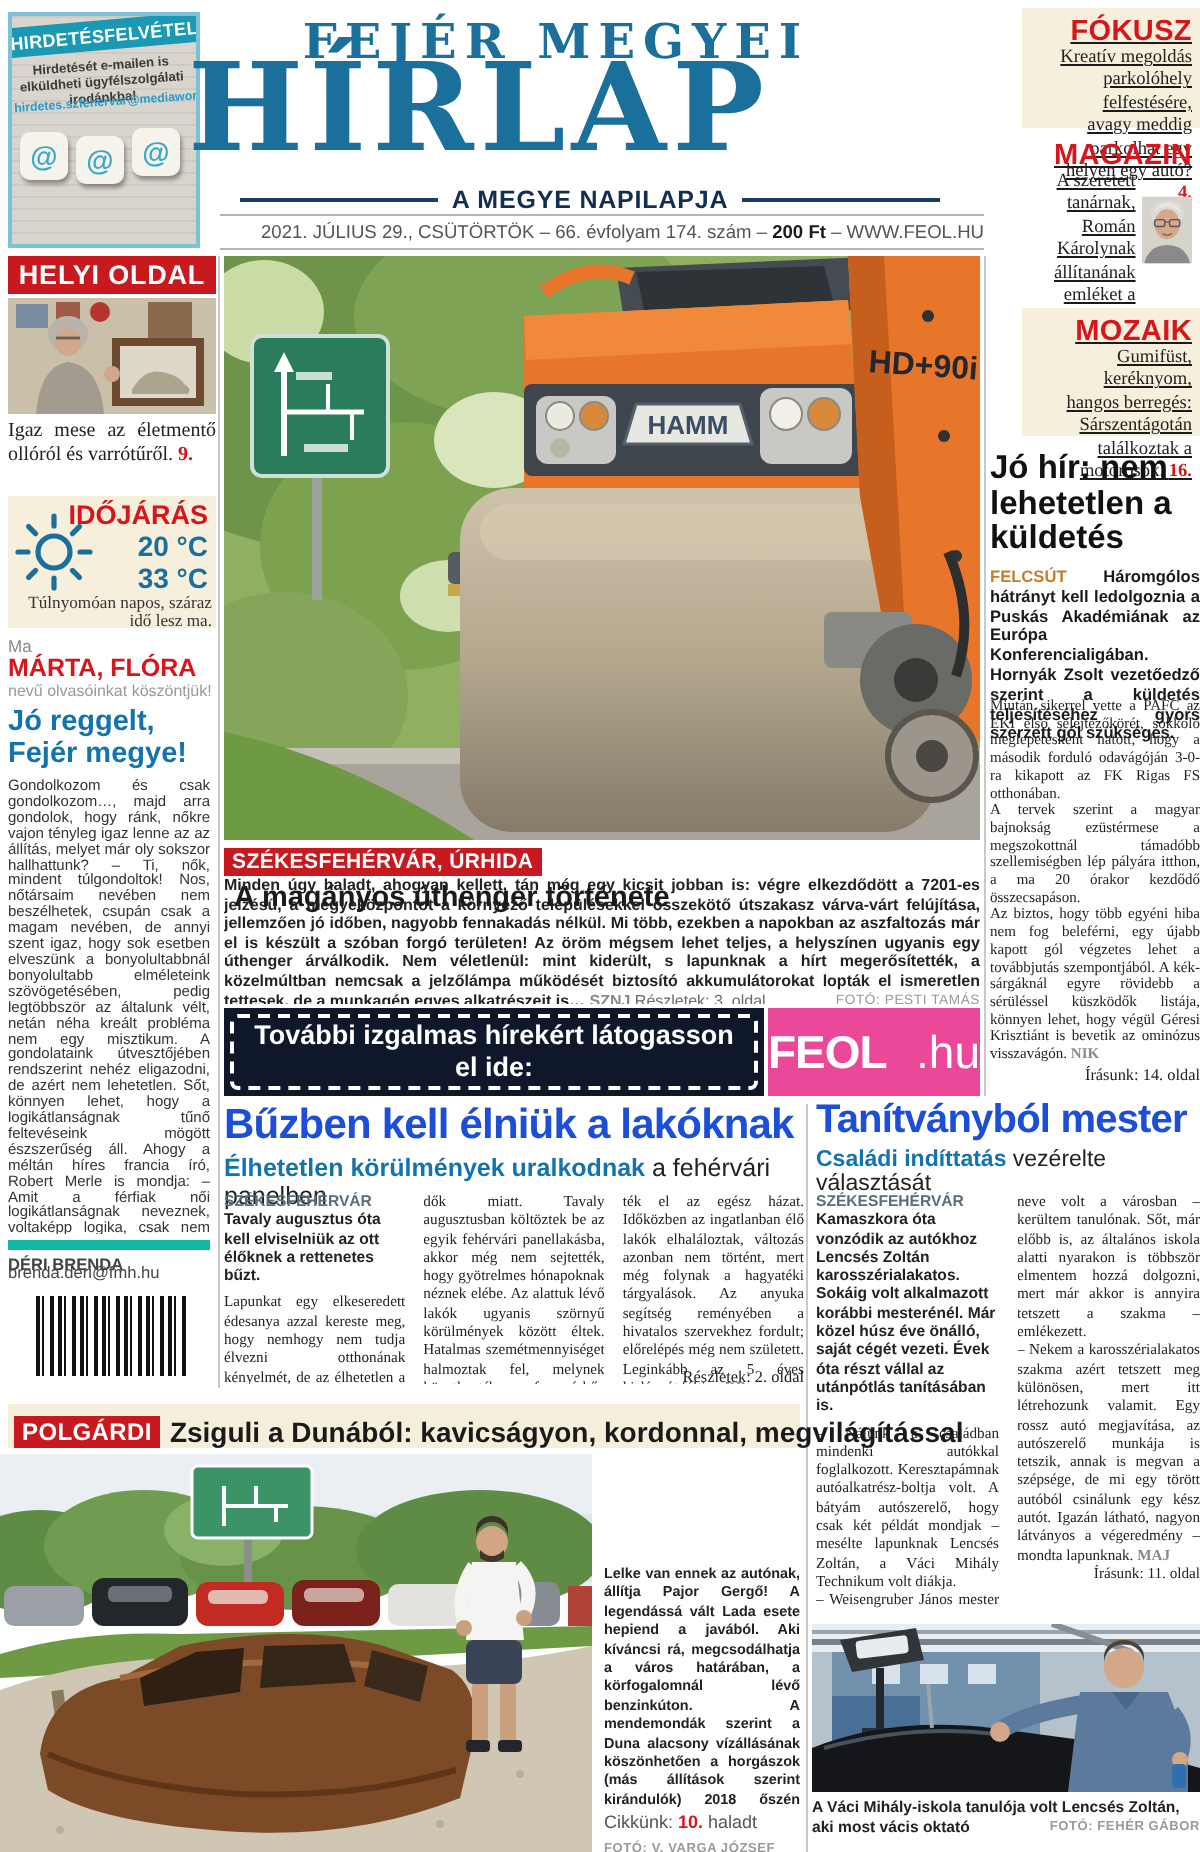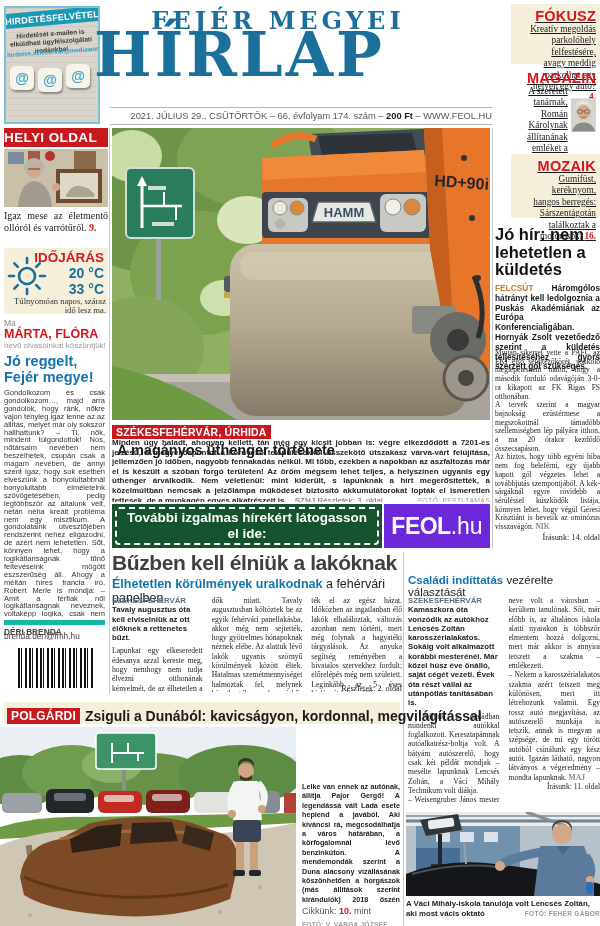--- a/index.html
+++ b/index.html
@@ -36,21 +36,21 @@
   .railblk{left:511px;width:101px;padding:4px 16px 5px;box-sizing:border-box;text-decoration:underline;}
   .cream{background:#f6efdb;}
   .rail-label{font-size:14.5px;font-weight:bold;color:#d6161c;text-align:right;letter-spacing:.2px;}
   .rail-text{font-family:"Liberation Serif",serif;font-size:9.3px;line-height:11.4px;text-align:right;color:#222;}
   .pageref{color:#d6161c;font-weight:bold;}
   .mag-row{display:flex;gap:3px;}
   .mag-row .rail-text{flex:1;}
 
   
   .redbanner{left:4px;top:128px;width:104px;height:19px;background:#c8191f;color:#fff;font-weight:bold;
-     font-size:13.5px;text-align:left;line-height:19px;letter-spacing:.4px;}
+     font-size:13.5px;text-align:center;line-height:19px;letter-spacing:.4px;}
   .helyi-photo{left:4px;top:149px;width:104px;height:58px;overflow:hidden;}
   .helyi-cap{left:4px;top:210px;width:104px;font-family:"Liberation Serif",serif;font-size:10px;
      line-height:11.8px;color:#222;text-align:justify;}
   .weather{left:4px;top:248px;width:104px;height:66px;background:#f6efdb;}
   .weather .sun{position:absolute;left:1px;top:6px;}
   .w-label{position:absolute;right:4px;top:2px;font-size:13.5px;font-weight:bold;color:#d6161c;}
   .w-t1{position:absolute;right:4px;top:17px;font-size:14px;font-weight:bold;color:#1b6f9b;}
   .w-t2{position:absolute;right:4px;top:33px;font-size:14px;font-weight:bold;color:#1b6f9b;}
   .w-txt{position:absolute;right:2px;top:49px;width:100px;font-family:"Liberation Serif",serif;
      font-size:8.6px;line-height:8.8px;text-align:right;color:#333;}
@@ -72,30 +72,30 @@
   .storyrow{left:112px;top:422px;width:378px;}
   .taglabel{display:inline-block;background:#c8191f;color:#fff;font-weight:bold;font-size:10.5px;
      padding:1px 4px;vertical-align:middle;letter-spacing:.2px;}
   .mainhead{display:inline-block;font-size:14.5px;font-weight:bold;margin-left:5px;vertical-align:middle;}
   .mainbody{left:112px;top:438px;width:378px;height:64px;overflow:hidden;font-size:8px;line-height:9.6px;
      font-weight:bold;text-align:justify;color:#222;}
   .graysig{color:#8a8a8a;font-weight:bold;}
   .graymore{color:#6a6a6a;font-weight:normal;}
   .photocredit{float:right;color:#9a9a9a;font-weight:normal;font-size:6.8px;text-transform:uppercase;letter-spacing:.3px;}
   .feol{left:112px;top:504px;width:378px;height:44px;display:flex;}
-  .feol-l{flex:1;background:#14532d;position:relative;}
+  .feol-l{flex:1;background:#0f172a;position:relative;}
   .feol-l .dash{position:absolute;inset:3px;border:2px dashed #fff;border-radius:4px;
      display:flex;align-items:center;justify-content:center;text-align:center;color:#fff;
      font-weight:bold;font-size:13.5px;line-height:16px;padding:0 8px;}
-  .feol-r{width:106px;background:#6d28d9;margin-left:2px;display:flex;align-items:center;justify-content:center;
+  .feol-r{width:106px;background:#ec4899;margin-left:2px;display:flex;align-items:center;justify-content:space-between;
      color:#fff;font-size:23px;}
   .feol-r b{font-weight:bold;letter-spacing:-.5px;}
 
   
-  .arthead{font-weight:bold;color:#404040;}
+  .arthead{font-weight:bold;color:#1d4ed8;}
   .subhead{font-size:12.5px;font-weight:bold;}
   .subhead .blue{color:#1373ae;}
   .subhead .rest{font-weight:normal;color:#222;}
   .cols{display:flex;gap:9px;}
   .col{font-family:"Liberation Serif",serif;font-size:7.6px;line-height:9.3px;text-align:justify;
      color:#222;overflow:hidden;white-space:pre-line;}
   .lead{font-family:"Liberation Sans",sans-serif;font-weight:bold;font-size:7.8px;line-height:9.3px;
      text-align:left;margin:0 0 4px;}
   .citytag{color:#5a6e7a;}
   .citytag.orange{color:#c87b2a;}
@@ -140,20 +140,25 @@
     <div class="ad-banner">HIRDETÉSFELVÉTEL</div>
     <div class="ad-line">Hirdetését e-mailen is elküldheti ügyfélszolgálati irodánkba!</div>
     <div class="ad-email">hirdetes.szfehervar@mediaworks.hu</div>
     <div class="dice" style="left:4px;">@</div>
     <div class="dice" style="left:32px;top:60px;">@</div>
     <div class="dice" style="left:60px;top:56px;">@</div>
   </div>
 
   <div class="abs mast1">FEJÉR MEGYEI</div>
   <div class="abs mast2">HÍRLAP</div>
+  <div class="abs subtt">
+    <span class="ln"></span>
+    <span class="tx">A MEGYE NAPILAPJA</span>
+    <span class="ln"></span>
+  </div>
   <div class="abs dateline"><span>2021. JÚLIUS 29., CSÜTÖRTÖK – 66. évfolyam 174. szám – </span><b>200 Ft</b><span> – WWW.FEOL.HU</span></div>
 
   <div class="abs railblk cream" style="top:4px;height:60px;">
     <div class="rail-label">FÓKUSZ</div>
     <div class="rail-text"><span>Kreatív megoldás parkolóhely felfestésére, avagy meddig parkolhat egy helyen egy autó? </span><span class="pageref">4.</span></div>
   </div>
   <div class="abs railblk" style="top:66px;height:86px;">
     <div class="rail-label">MAGAZIN</div>
     <div class="mag-row">
       <div class="rail-text"><span>A szeretett tanárnak, Román Károlynak állítanának emléket a táblával. </span><span class="pageref">12.</span></div>
@@ -324,20 +329,21 @@
 
   <div class="abs arthead buz-h">Bűzben kell élniük a lakóknak</div>
   <div class="abs subhead buz-s"><span class="blue">Élhetetlen körülmények uralkodnak</span><span class="rest"> a fehérvári panelben</span></div>
   <div class="abs cols buz-c">
     <div class="col" style="width:91px;height:96px;"><p class="lead"><span class="citytag">SZÉKESFEHÉRVÁR</span><span> Tavaly augusztus óta kell elviselniük az ott élőknek a rettenetes bűzt.</span></p><span>Lapunkat egy elkeseredett édesanya azzal kereste meg, hogy nemhogy nem tudja élvezni otthonának kényelmét, de az élhetetlen a beáradó bűz és a beférkőző egerek, élőskö-</span></div>
     <div class="col" style="width:91px;height:96px;">dők miatt. Tavaly augusztusban költöztek be az egyik fehérvári panellakásba, akkor még nem sejtették, hogy gyötrelmes hónapoknak néznek elébe. Az alattuk lévő lakók ugyanis szörnyű körülmények között éltek. Hatalmas szemétmennyiséget halmoztak fel, melynek következtében orrfacsaró bűz és rágcsálók lep-</div>
     <div class="col" style="width:91px;height:96px;"><span>ték el az egész házat. Időközben az ingatlanban élő lakók elhaláloztak, változás azonban nem történt, mert még folynak a hagyatéki tárgyalások. Az anyuka segítség reményében a hivatalos szervekhez fordult; előrelépés még nem született. Leginkább az 5 éves kislányát félti… </span><span class="graysig">DB</span></div>
   </div>
   <div class="abs buz-m more-r">Részletek: 2. oldal</div>
 
+  <div class="abs arthead tan-h">Tanítványból mester</div>
   <div class="abs subhead tan-s"><span class="blue">Családi indíttatás</span><span class="rest"> vezérelte választását</span></div>
   <div class="abs cols tan-c">
     <div class="col" style="width:92px;height:210px;"><p class="lead"><span class="citytag">SZÉKESFEHÉRVÁR</span><span> Kamaszkora óta vonzódik az autókhoz Lencsés Zoltán karosszérialakatos. Sokáig volt alkalmazott korábbi mesterénél. Már közel húsz éve önálló, saját cégét vezeti. Évek óta részt vállal az utánpótlás tanításában is.</span></p><span>– Nálunk a családban mindenki autókkal foglalkozott. Keresztapámnak autóalkatrész-boltja volt. A bátyám autószerelő, hogy csak két példát mondjak – mesélte lapunknak Lencsés Zoltán, a Váci Mihály Technikum volt diákja.
 – Weisengruber János mester mellé – nagyon nagy</span></div>
     <div class="col" style="width:92px;height:210px;"><span>neve volt a városban – kerültem tanulónak. Sőt, már előbb is, az általános iskola alatti nyarakon is többször elmentem hozzá dolgozni, mert már akkor is annyira tetszett a szakma – emlékezett.
 – Nekem a karosszérialakatos szakma azért tetszett meg különösen, mert itt létrehozunk valamit. Egy rossz autó megjavítása, az autószerelő munkája is tetszik, annak is megvan a szépsége, de mi egy törött autóból csinálunk egy kész autót. Igazán látható, nagyon látványos a végeredmény – mondta lapunknak. </span><span class="graysig">MAJ</span><span style="display:block;text-align:right;">Írásunk: 11. oldal</span></div>
   </div>
 
   <div class="abs tan-photo">
     <svg width="194" height="84" viewBox="0 0 194 84">
@@ -432,17 +438,17 @@
       <circle cx="262" cy="82" r="4" fill="#caa07e"></circle>
       <rect x="233" y="93" width="28" height="22" rx="4" fill="#3a4456"></rect>
       <rect x="236" y="115" width="8" height="28" fill="#caa07e"></rect>
       <rect x="250" y="115" width="8" height="28" fill="#caa07e"></rect>
       <rect x="233" y="143" width="12" height="6" rx="2" fill="#23262a"></rect>
       <rect x="249" y="143" width="12" height="6" rx="2" fill="#23262a"></rect>
     </svg>
   </div>
   <div class="abs lada-capwrap">
     <div class="lada-cap"><span>Lelke van ennek az autónak, állítja Pajor Gergő! A legendássá vált Lada esete hepiend a javából. Aki kíváncsi rá, megcsodálhatja a város határában, a körfogalomnál lévő benzinkúton. A mendemondák szerint a Duna alacsony vízállásának köszönhetően a horgászok (más állítások szerint kirándulók) 2018 őszén Csepelnél találtak rá a járműre… </span></div>
-    <div class="lada-more"><span>Cikkünk: </span><span class="pageref">10.</span><span> mint</span></div>
+    <div class="lada-more"><span>Cikkünk: </span><span class="pageref">10.</span><span> haladt</span></div>
     <div class="credit lada-credit">Fotó: V. Varga József</div>
   </div>
 
 </div>
 
 </body></html>

